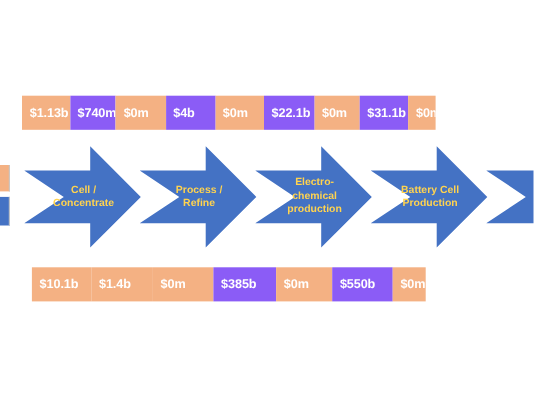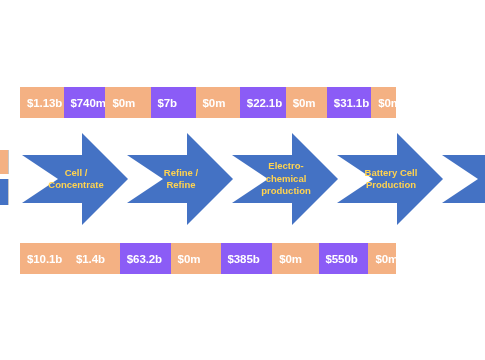--- a/index.html
+++ b/index.html
@@ -121,21 +121,21 @@
     <div class="value-cell orange" style="width:54px">
         <span>$1.13b</span>
       </div>
     <div class="value-cell blue" style="width:52px">
         <span>$740m</span>
       </div>
     <div class="value-cell orange" style="width:56px">
         <span>$0m</span>
       </div>
     <div class="value-cell blue" style="width:56px">
-        <span>$7b</span>
+        <span>$4b</span>
       </div>
     <div class="value-cell orange" style="width:55px">
         <span>$0m</span>
       </div>
     <div class="value-cell blue" style="width:57px">
         <span>$22.1b</span>
       </div>
     <div class="value-cell orange" style="width:51px">
         <span>$0m</span>
       </div>
@@ -163,21 +163,21 @@
         </div>
       </div>
     </div>
 
     <div class="chevron" id="chev-1">
       <svg viewBox="0 0 108 96" xmlns="http://www.w3.org/2000/svg">
         <polygon class="chev-shape" points="0,24 60,24 60,2 106,48 60,94 60,72 0,72 36,48"></polygon>
       </svg>
       <div class="chev-label">
         <div>
-          <span>Refine /</span>
+          <span>Process /</span>
           <span>Refine</span>
         </div>
       </div>
     </div>
 
     <div class="chevron" id="chev-3">
       <svg viewBox="0 0 108 96" xmlns="http://www.w3.org/2000/svg">
         <polygon class="chev-shape" points="0,24 60,24 60,2 106,48 60,94 60,72 0,72 36,48"></polygon>
       </svg>
       <div class="chev-label">
@@ -209,23 +209,20 @@
 
   </div>
 
   <div class="value-row" id="row-bottom">
     <div class="value-cell orange" style="width:54px">
         <span>$10.1b</span>
       </div>
     <div class="value-cell orange" style="width:56px">
         <span>$1.4b</span>
       </div>
-    <div class="value-cell blue" style="width:56px">
-        <span>$63.2b</span>
-      </div>
     <div class="value-cell orange" style="width:55px">
         <span>$0m</span>
       </div>
     <div class="value-cell blue" style="width:57px">
         <span>$385b</span>
       </div>
     <div class="value-cell orange" style="width:51px">
         <span>$0m</span>
       </div>
     <div class="value-cell blue" style="width:55px">

